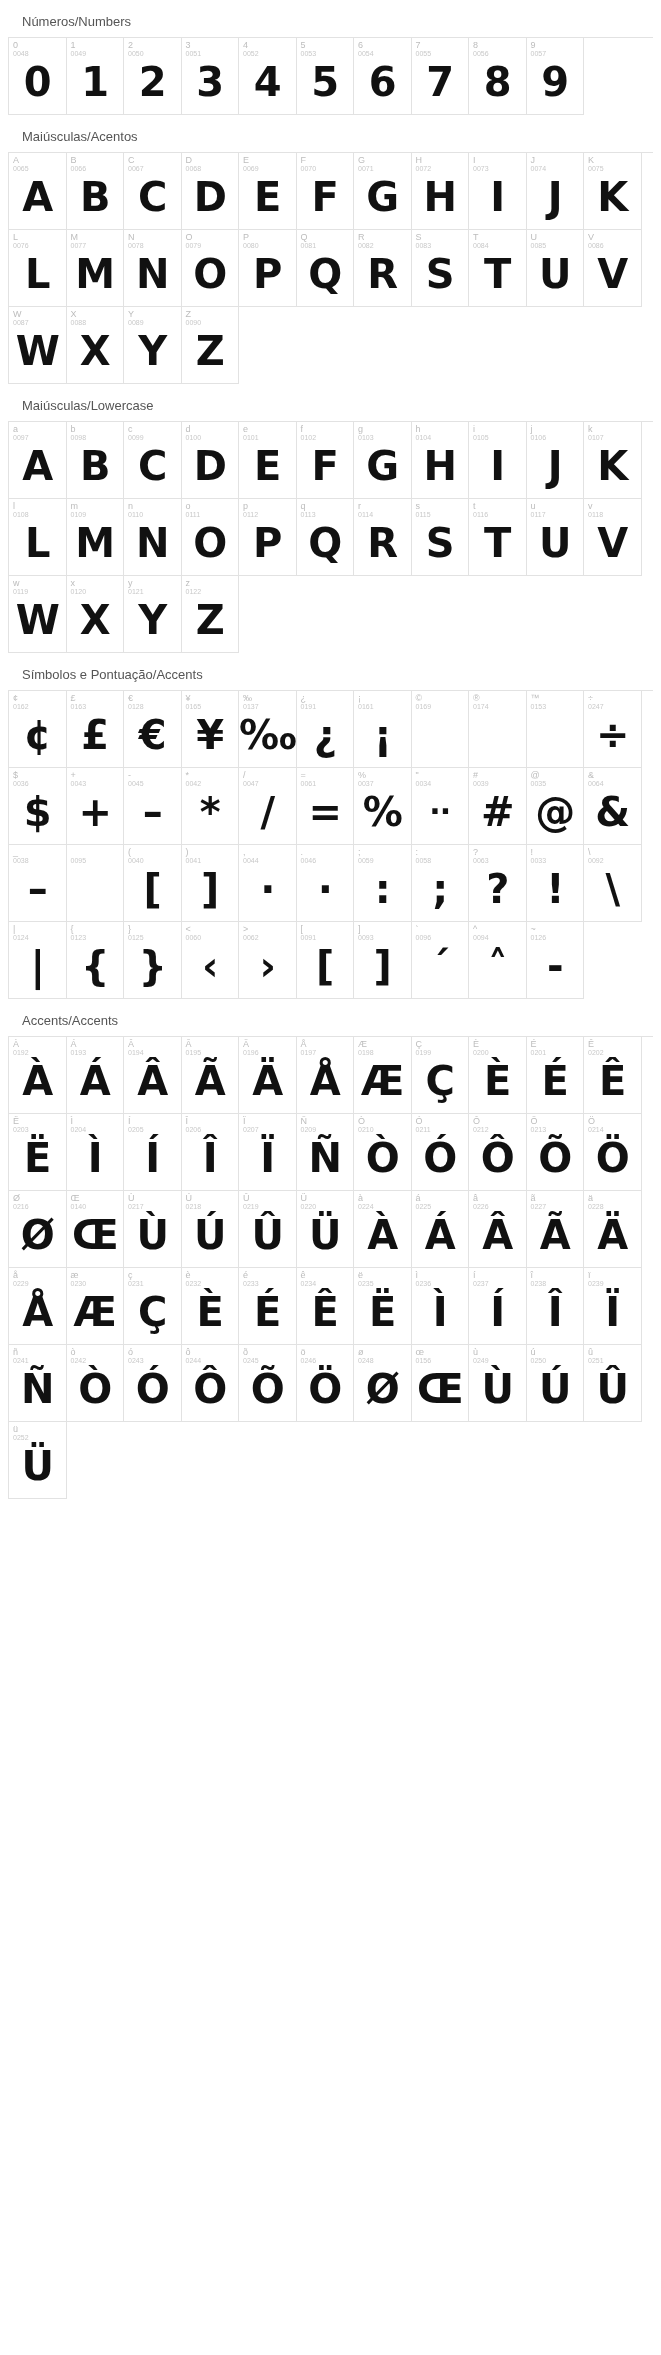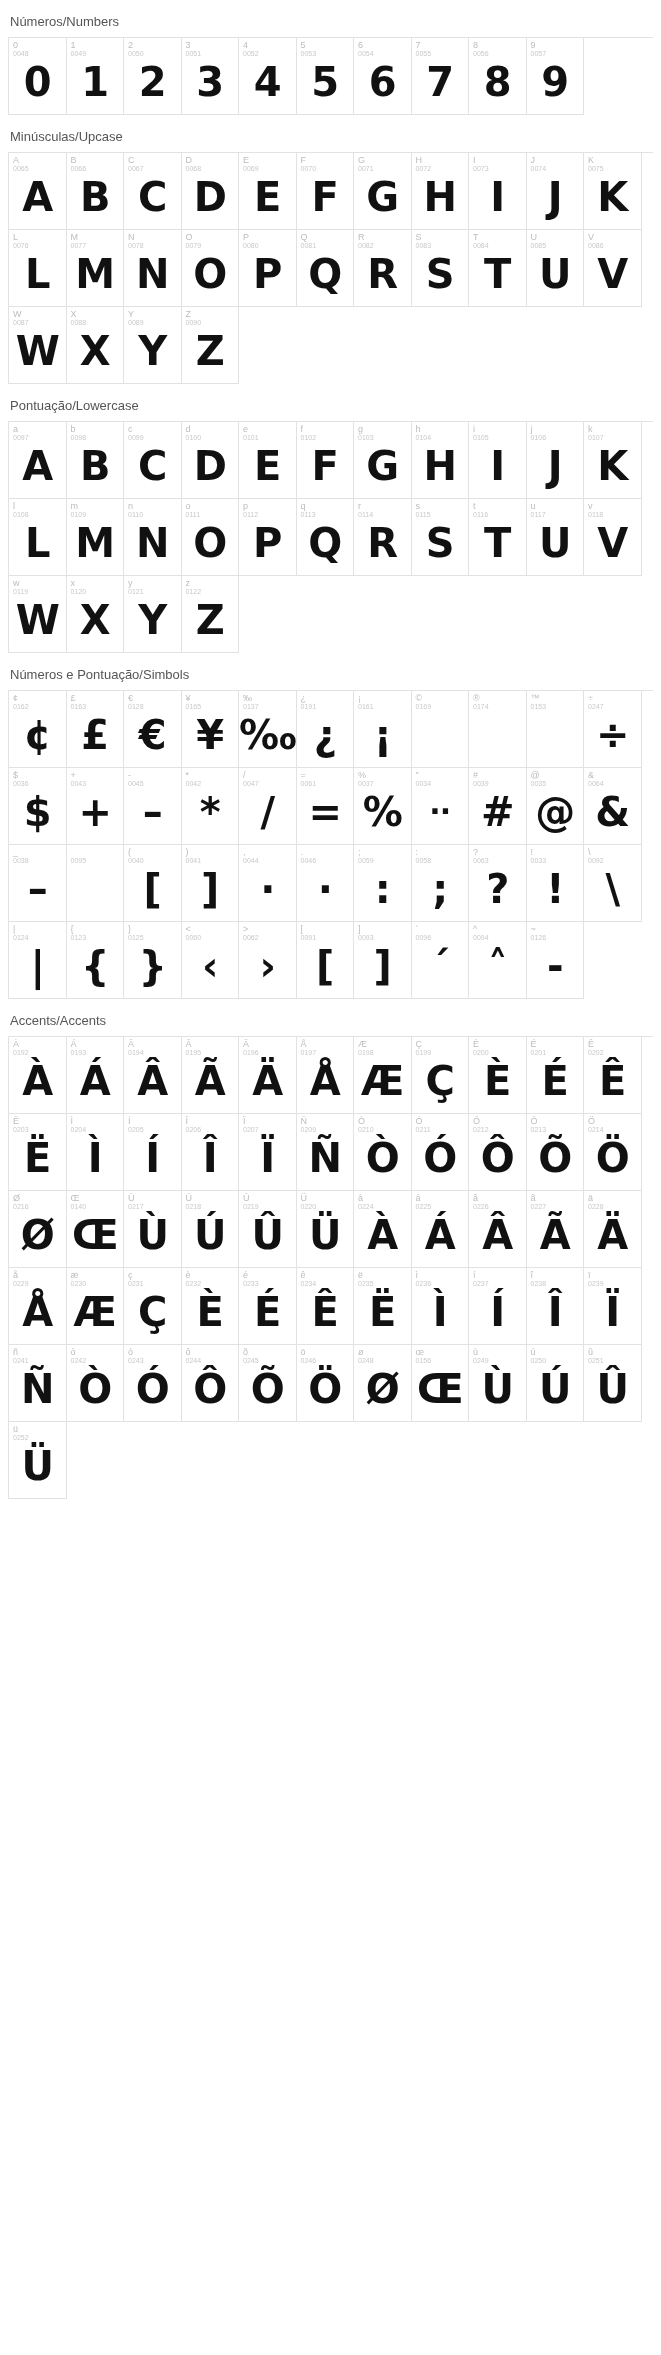--- a/index.html
+++ b/index.html
@@ -10,21 +10,21 @@
     font-family: "Liberation Sans", sans-serif;
   }
   body {
     width: 661px;
     min-height: 2355px;
     padding: 0 8px;
   }
   .section-title {
     font-size: 13px;
     color: #555555;
-    margin: 14px 0 8px 2px;
+    margin: 14px 0 8px 14px;
     font-weight: normal;
   }
   .grid {
     display: flex;
     flex-wrap: wrap;
     border-left: 1px solid #e2e2e2;
     border-top: 1px solid #e2e2e2;
     width: 100%;
   }
   .cell {
@@ -121,21 +121,21 @@
         <div class="char-label">8</div>
         <div class="code-label">0056</div>
         <div class="glyph">8</div>
       </div>
       <div class="cell">
         <div class="char-label">9</div>
         <div class="code-label">0057</div>
         <div class="glyph">9</div>
       </div>
     </div>
-    <div class="section-title">Minúsculas/Upcase</div>
+    <div class="section-title">Maiúsculas/Acentos</div>
     <div class="grid">
       <div class="cell">
         <div class="char-label">A</div>
         <div class="code-label">0065</div>
         <div class="glyph">A</div>
       </div>
       <div class="cell">
         <div class="char-label">B</div>
         <div class="code-label">0066</div>
         <div class="glyph">B</div>
@@ -254,21 +254,21 @@
         <div class="char-label">Y</div>
         <div class="code-label">0089</div>
         <div class="glyph">Y</div>
       </div>
       <div class="cell">
         <div class="char-label">Z</div>
         <div class="code-label">0090</div>
         <div class="glyph">Z</div>
       </div>
     </div>
-    <div class="section-title">Pontuação/Lowercase</div>
+    <div class="section-title">Maiúsculas/Lowercase</div>
     <div class="grid">
       <div class="cell">
         <div class="char-label">a</div>
         <div class="code-label">0097</div>
         <div class="glyph">A</div>
       </div>
       <div class="cell">
         <div class="char-label">b</div>
         <div class="code-label">0098</div>
         <div class="glyph">B</div>
@@ -387,21 +387,21 @@
         <div class="char-label">y</div>
         <div class="code-label">0121</div>
         <div class="glyph">Y</div>
       </div>
       <div class="cell">
         <div class="char-label">z</div>
         <div class="code-label">0122</div>
         <div class="glyph">Z</div>
       </div>
     </div>
-    <div class="section-title">Números e Pontuação/Simbols</div>
+    <div class="section-title">Símbolos e Pontuação/Accents</div>
     <div class="grid">
       <div class="cell">
         <div class="char-label">¢</div>
         <div class="code-label">0162</div>
         <div class="glyph">¢</div>
       </div>
       <div class="cell">
         <div class="char-label">£</div>
         <div class="code-label">0163</div>
         <div class="glyph">£</div>

